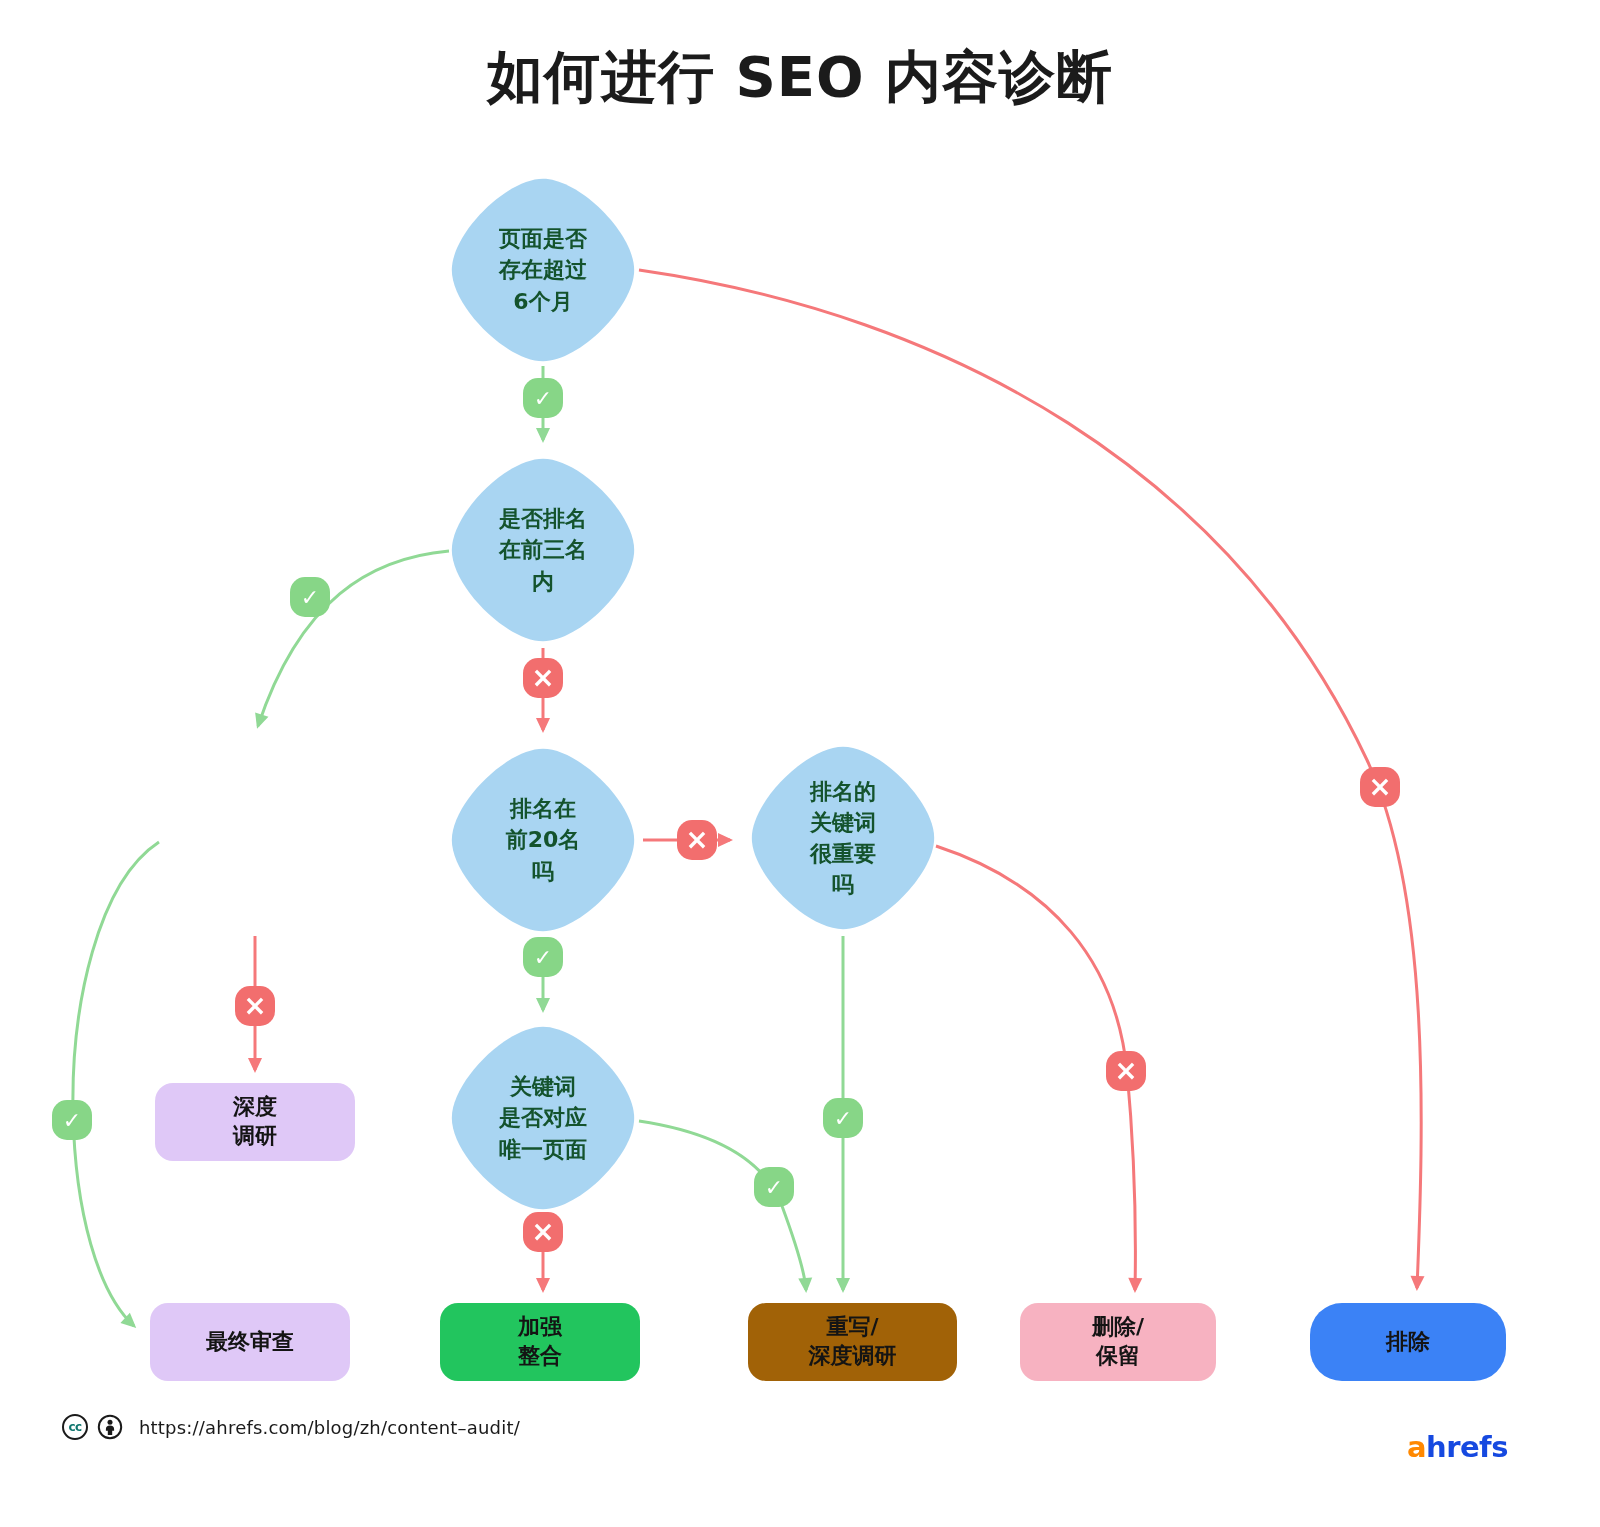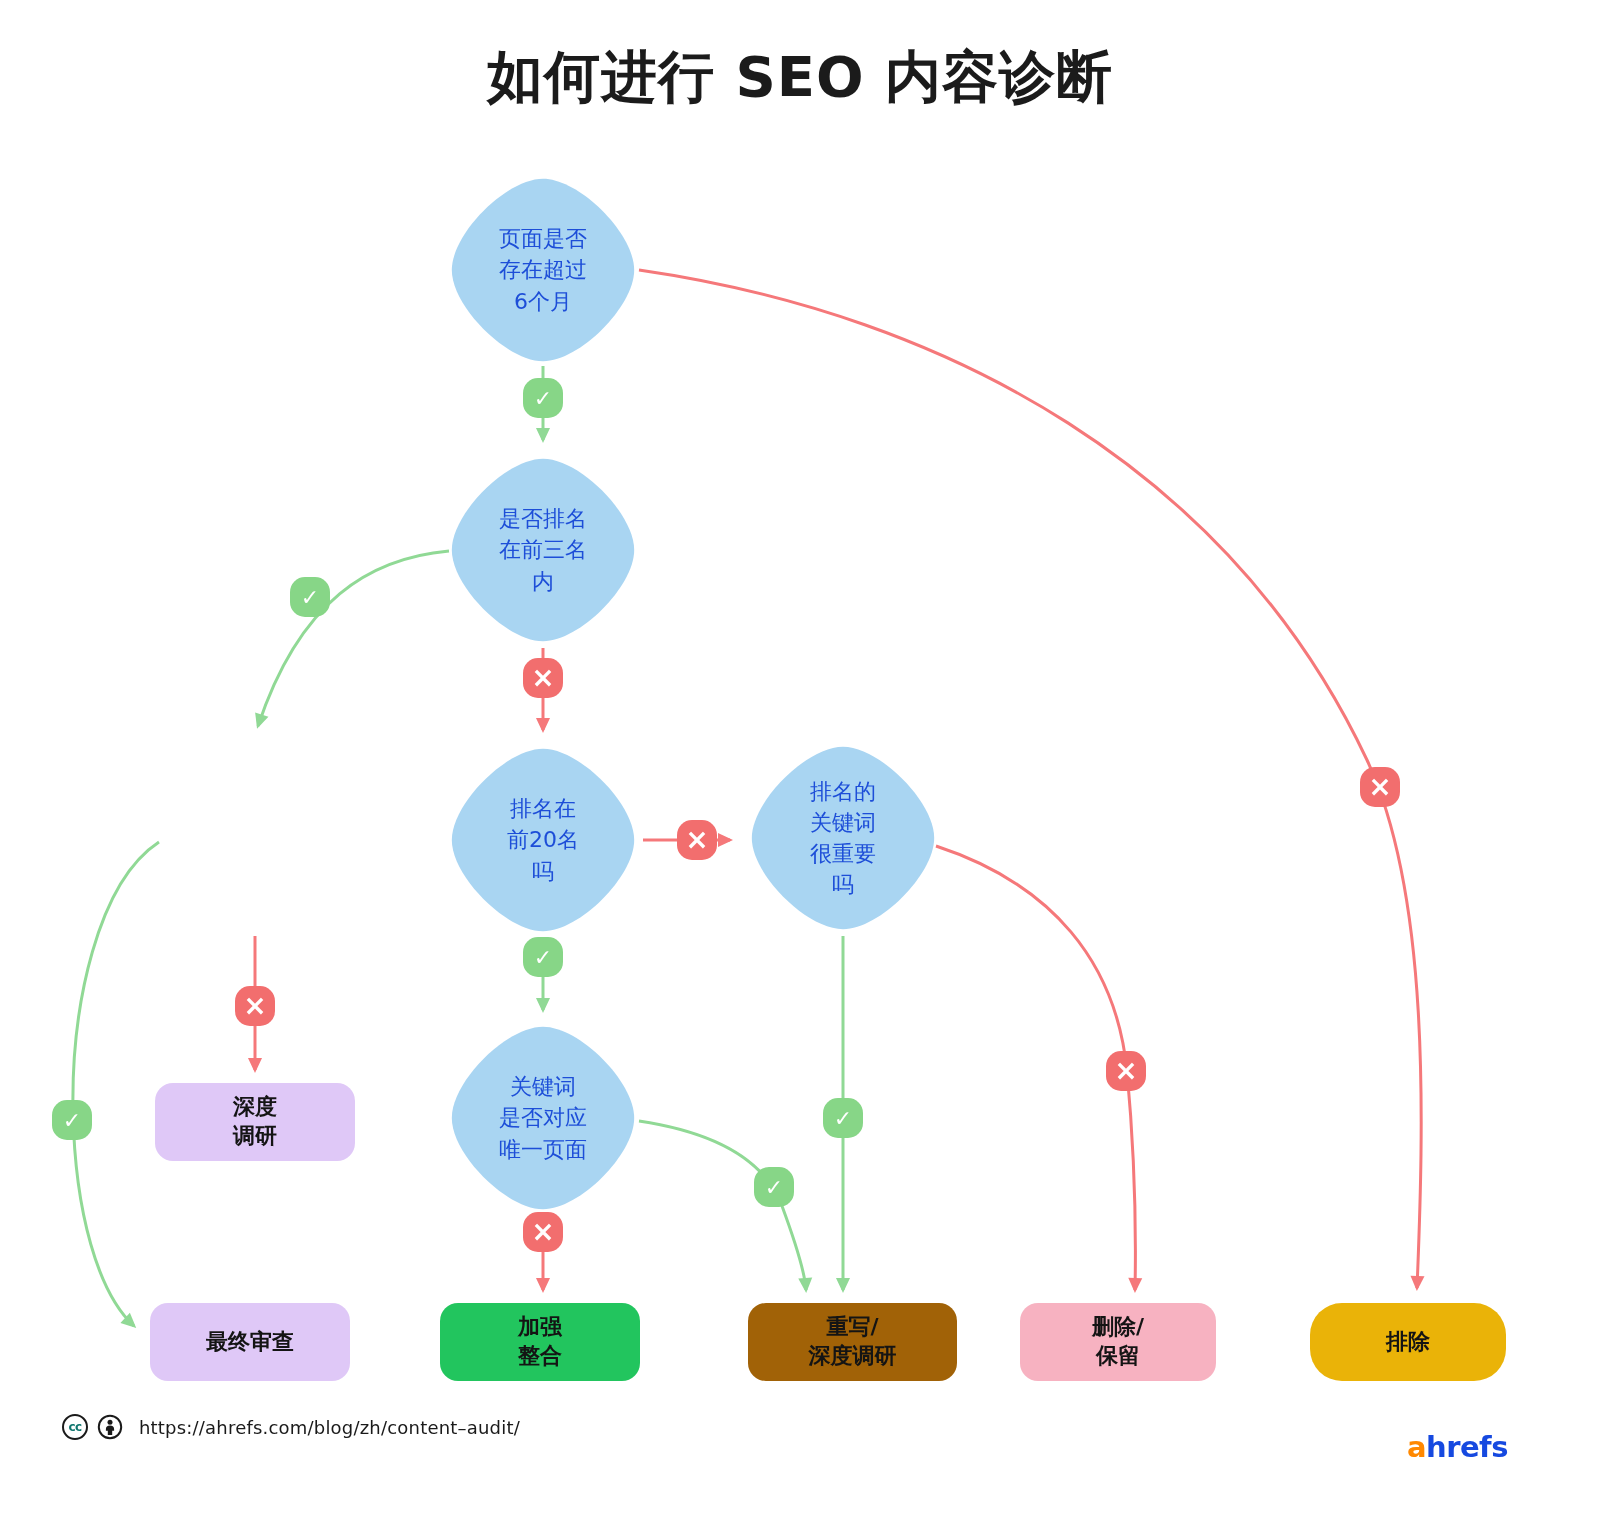--- a/index.html
+++ b/index.html
@@ -14,42 +14,42 @@
   }
   svg.edges { position:absolute; left:0; top:0; z-index:1; }
 
   
   .dnode {
     position:absolute; width:192px; height:192px; z-index:2;
     display:flex; align-items:center; justify-content:center; text-align:center;
   }
   .dnode svg { position:absolute; left:0; top:0; width:192px; height:192px; }
   .dlabel {
-    position:relative; z-index:1; font-size:22px; font-weight:400;
-    line-height:1.42; color:#1d4ed8; white-space:pre-line;
+    position:relative; z-index:1; font-size:22px; font-weight:700;
+    line-height:1.42; color:#14532d; white-space:pre-line;
   }
   .pos1 { left:447px; top:174px; }
   .pos2 { left:447px; top:454px; }
   .pos3 { left:159px; top:742px; }
   .pos4 { left:447px; top:744px; }
   .pos5 { left:747px; top:742px; }
   .pos6 { left:447px; top:1022px; }
 
   
   .rbox {
     position:absolute; height:78px; border-radius:18px; z-index:2;
     display:flex; align-items:center; justify-content:center; text-align:center;
     font-size:22px; font-weight:600; color:#141414; line-height:1.3; white-space:pre-line;
   }
   .rb-deep     { left:155px;  top:1083px; width:200px; background:#dfc8f7; }
   .rb-final    { left:150px;  top:1303px; width:200px; background:#dfc8f7; }
   .rb-strength { left:440px;  top:1303px; width:200px; background:#22c55e; }
   .rb-rewrite  { left:748px;  top:1303px; width:209px; background:#a16207; }
   .rb-delete   { left:1020px; top:1303px; width:196px; background:#f7b2c1; }
-  .rb-exclude  { left:1310px; top:1303px; width:196px; background:#eab308;border-radius:32px; }
+  .rb-exclude  { left:1310px; top:1303px; width:196px; background:#3b82f6;border-radius:32px; }
 
   
   .marker {
     position:absolute; width:40px; height:40px; border-radius:15px; z-index:3;
     display:flex; align-items:center; justify-content:center; color:#ffffff;
   }
   .marker.check { background:#87d687; font-size:22px; font-weight:700; }
   .marker.cross { background:#f26e6e; font-size:28px; font-weight:700; line-height:1; }
   .m1  { left:523px;  top:378px;  }
   .m2  { left:290px;  top:577px;  }

